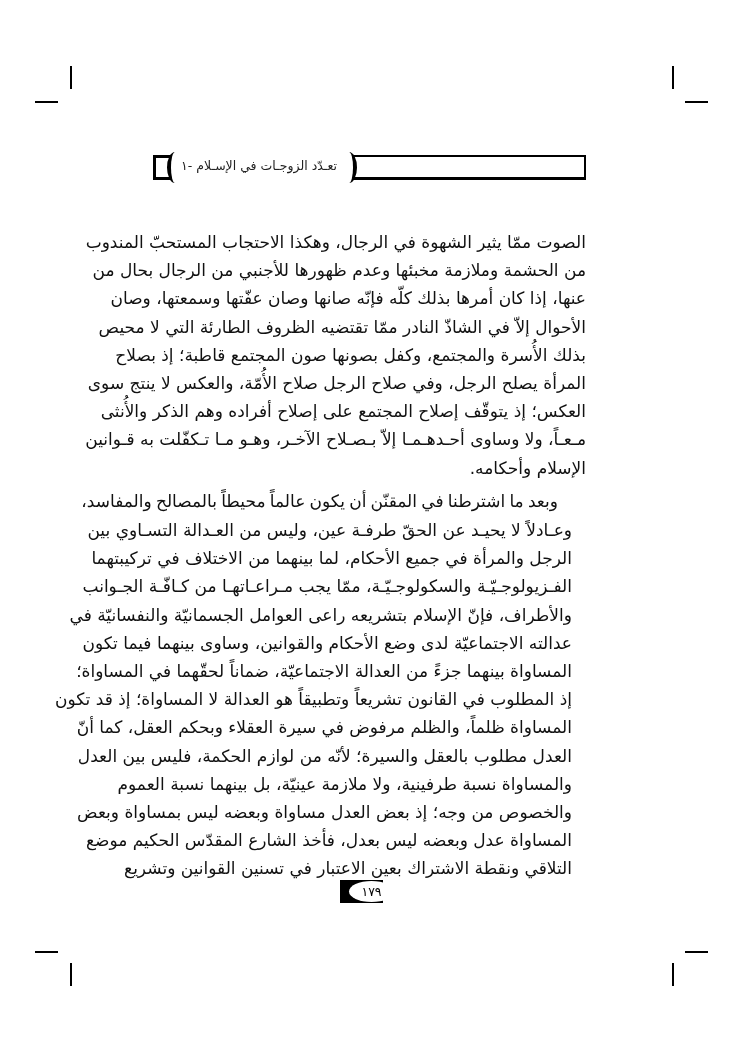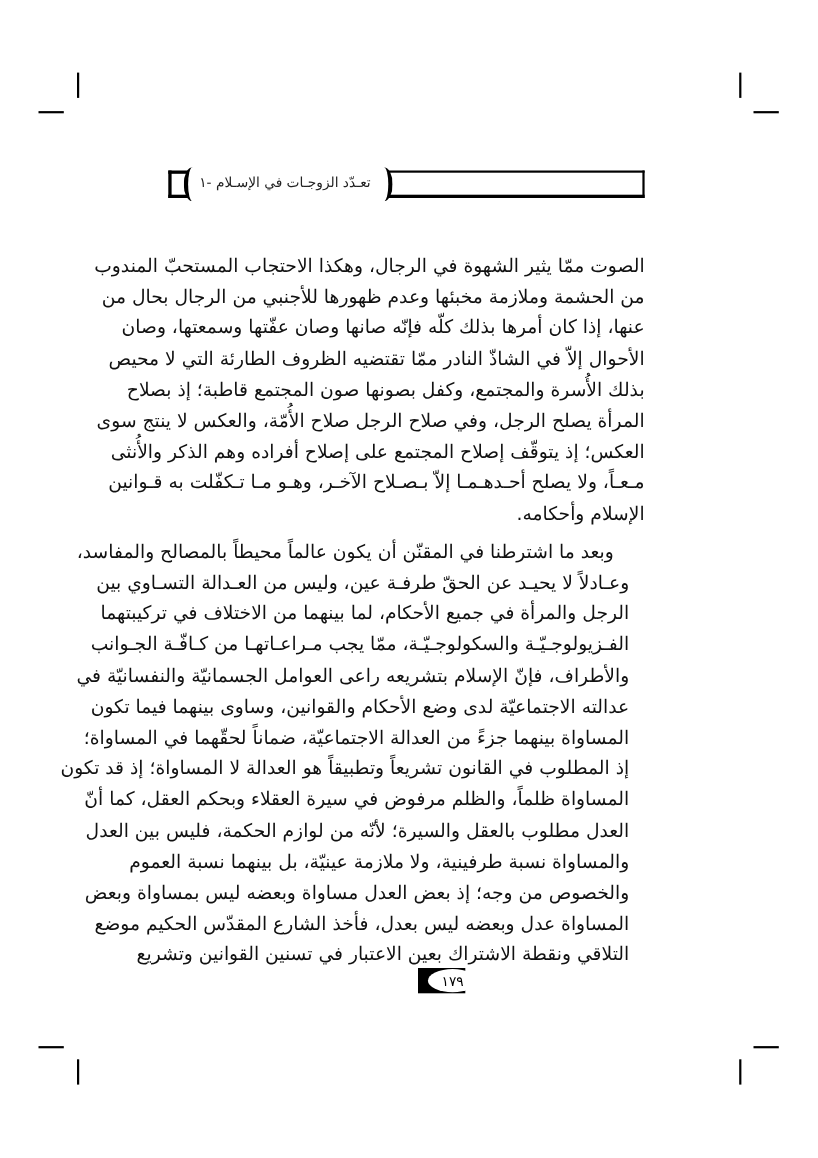--- a/index.html
+++ b/index.html
@@ -115,21 +115,20 @@
       text-align-last: right;
     }
 
     .page-number {
       position: absolute;
       left: 340px;
       top: 880px;
       width: 43px;
       height: 23px;
       background: #000;
-      margin-left: 40px;
     }
     .page-number .oval {
       position: absolute;
       left: 9px;
       top: 1px;
       width: 45px;
       height: 21px;
       background: #fff;
       border-radius: 50%;
       text-align: center;
@@ -161,25 +160,25 @@
 
 <div class="body-text">
   <p>
     <span class="line">الصوت ممّا يثير الشهوة في الرجال، وهكذا الاحتجاب المستحبّ المندوب</span>
     <span class="line">من الحشمة وملازمة مخبئها وعدم ظهورها للأجنبي من الرجال بحال من</span>
     <span class="line">عنها، إذا كان أمرها بذلك كلّه فإنّه صانها وصان عفّتها وسمعتها، وصان</span>
     <span class="line">الأحوال إلاّ في الشاذّ النادر ممّا تقتضيه الظروف الطارئة التي لا محيص</span>
     <span class="line">بذلك الأُسرة والمجتمع، وكفل بصونها صون المجتمع قاطبة؛ إذ بصلاح</span>
     <span class="line">المرأة يصلح الرجل، وفي صلاح الرجل صلاح الأُمّة، والعكس لا ينتج سوى</span>
     <span class="line">العكس؛ إذ يتوقّف إصلاح المجتمع على إصلاح أفراده وهم الذكر والأُنثى</span>
-    <span class="line">مـعـاً، ولا يصلح أحـدهـمـا إلاّ بـصـلاح الآخـر، وهـو مـا تـكفّلت به قـوانين</span>
+    <span class="line">مـعـاً، ولا وساوى أحـدهـمـا إلاّ بـصـلاح الآخـر، وهـو مـا تـكفّلت به قـوانين</span>
     <span class="line last">الإسلام وأحكامه.</span>
   </p>
   <p class="indent">
-    <span class="line" style="padding-right:14px;">وبعد ما اشترطنا في المقنّن أن يكون عالماً محيطاً بالمصالح والمفاسد،</span>
+    <span class="line" style="padding-right:14px;font-family:Liberation Serif, serif;">وبعد ما اشترطنا في المقنّن أن يكون عالماً محيطاً بالمصالح والمفاسد،</span>
     <span class="line">وعـادلاً لا يحيـد عن الحقّ طرفـة عين، وليس من العـدالة التسـاوي بين</span>
     <span class="line">الرجل والمرأة في جميع الأحكام، لما بينهما من الاختلاف في تركيبتهما</span>
     <span class="line">الفـزيولوجـيّـة والسكولوجـيّـة، ممّا يجب مـراعـاتهـا من كـافّـة الجـوانب</span>
     <span class="line">والأطراف، فإنّ الإسلام بتشريعه راعى العوامل الجسمانيّة والنفسانيّة في</span>
     <span class="line">عدالته الاجتماعيّة لدى وضع الأحكام والقوانين، وساوى بينهما فيما تكون</span>
     <span class="line">المساواة بينهما جزءً من العدالة الاجتماعيّة، ضماناً لحقّهما في المساواة؛</span>
     <span class="line">إذ المطلوب في القانون تشريعاً وتطبيقاً هو العدالة لا المساواة؛ إذ قد تكون</span>
     <span class="line">المساواة ظلماً، والظلم مرفوض في سيرة العقلاء وبحكم العقل، كما أنّ</span>
     <span class="line">العدل مطلوب بالعقل والسيرة؛ لأنّه من لوازم الحكمة، فليس بين العدل</span>
     <span class="line">والمساواة نسبة طرفينية، ولا ملازمة عينيّة، بل بينهما نسبة العموم</span>

